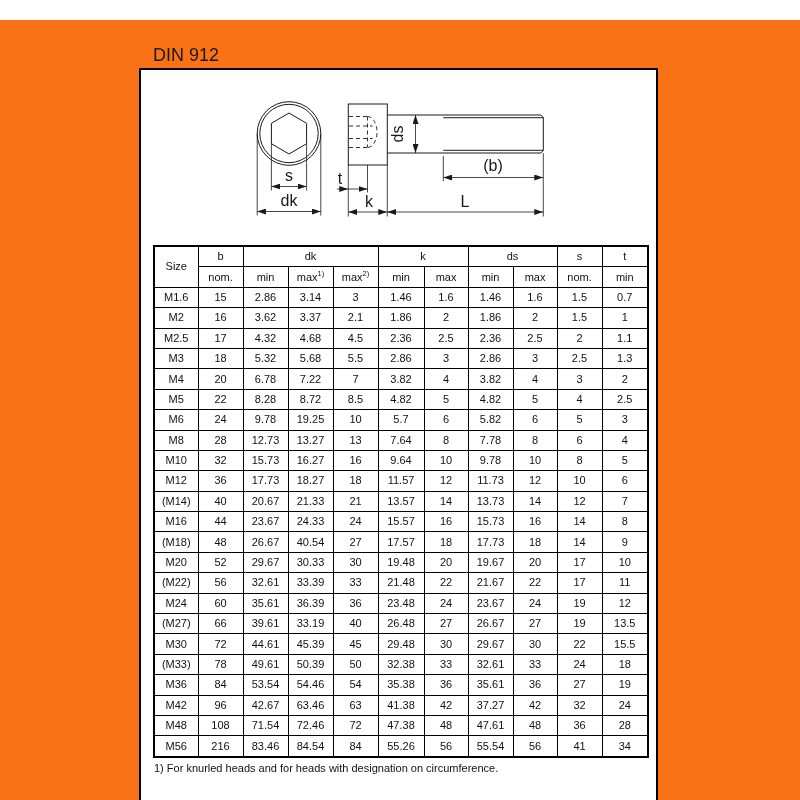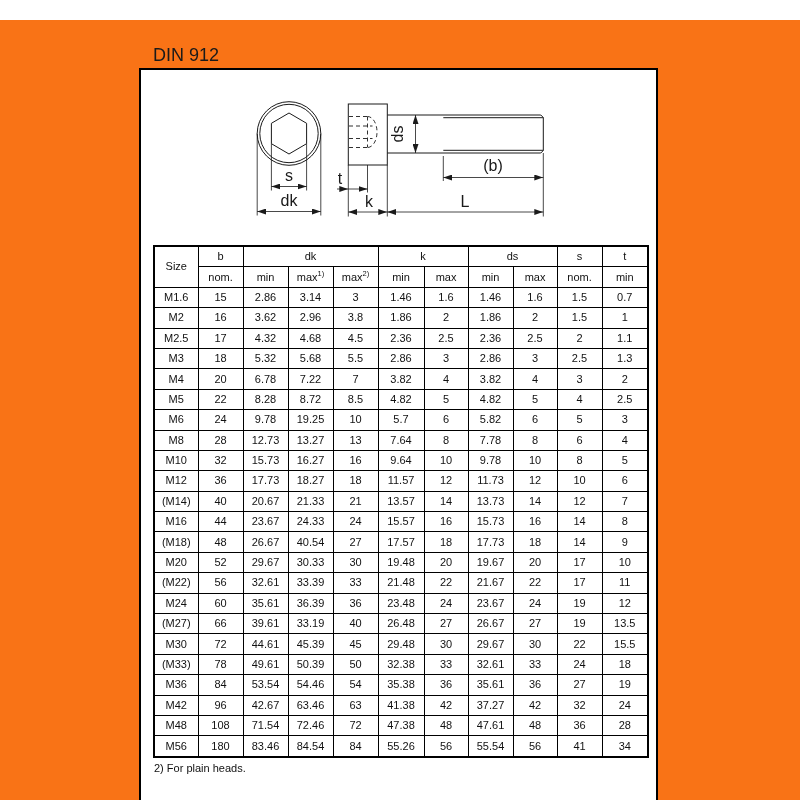--- a/index.html
+++ b/index.html
@@ -142,22 +142,22 @@
           <td>1.6</td>
           <td>1.46</td>
           <td>1.6</td>
           <td>1.5</td>
           <td>0.7</td>
         </tr>
         <tr>
           <td>M2</td>
           <td>16</td>
           <td>3.62</td>
-          <td>2.96</td>
-          <td>3.8</td>
+          <td>3.37</td>
+          <td>2.1</td>
           <td>1.86</td>
           <td>2</td>
           <td>1.86</td>
           <td>2</td>
           <td>1.5</td>
           <td>1</td>
         </tr>
         <tr>
           <td>M2.5</td>
           <td>17</td>
@@ -413,31 +413,31 @@
           <td>72</td>
           <td>47.38</td>
           <td>48</td>
           <td>47.61</td>
           <td>48</td>
           <td>36</td>
           <td>28</td>
         </tr>
         <tr>
           <td>M56</td>
-          <td>180</td>
+          <td>216</td>
           <td>83.46</td>
           <td>84.54</td>
           <td>84</td>
           <td>55.26</td>
           <td>56</td>
           <td>55.54</td>
           <td>56</td>
           <td>41</td>
           <td>34</td>
         </tr>
       </tbody>
   </table>
 
   <div class="footnotes">
-    <div>2) For plain heads.</div>
+    <div>1) For knurled heads and for heads with designation on circumference.</div>
   </div>
 
 </div>
 
 </body></html>

